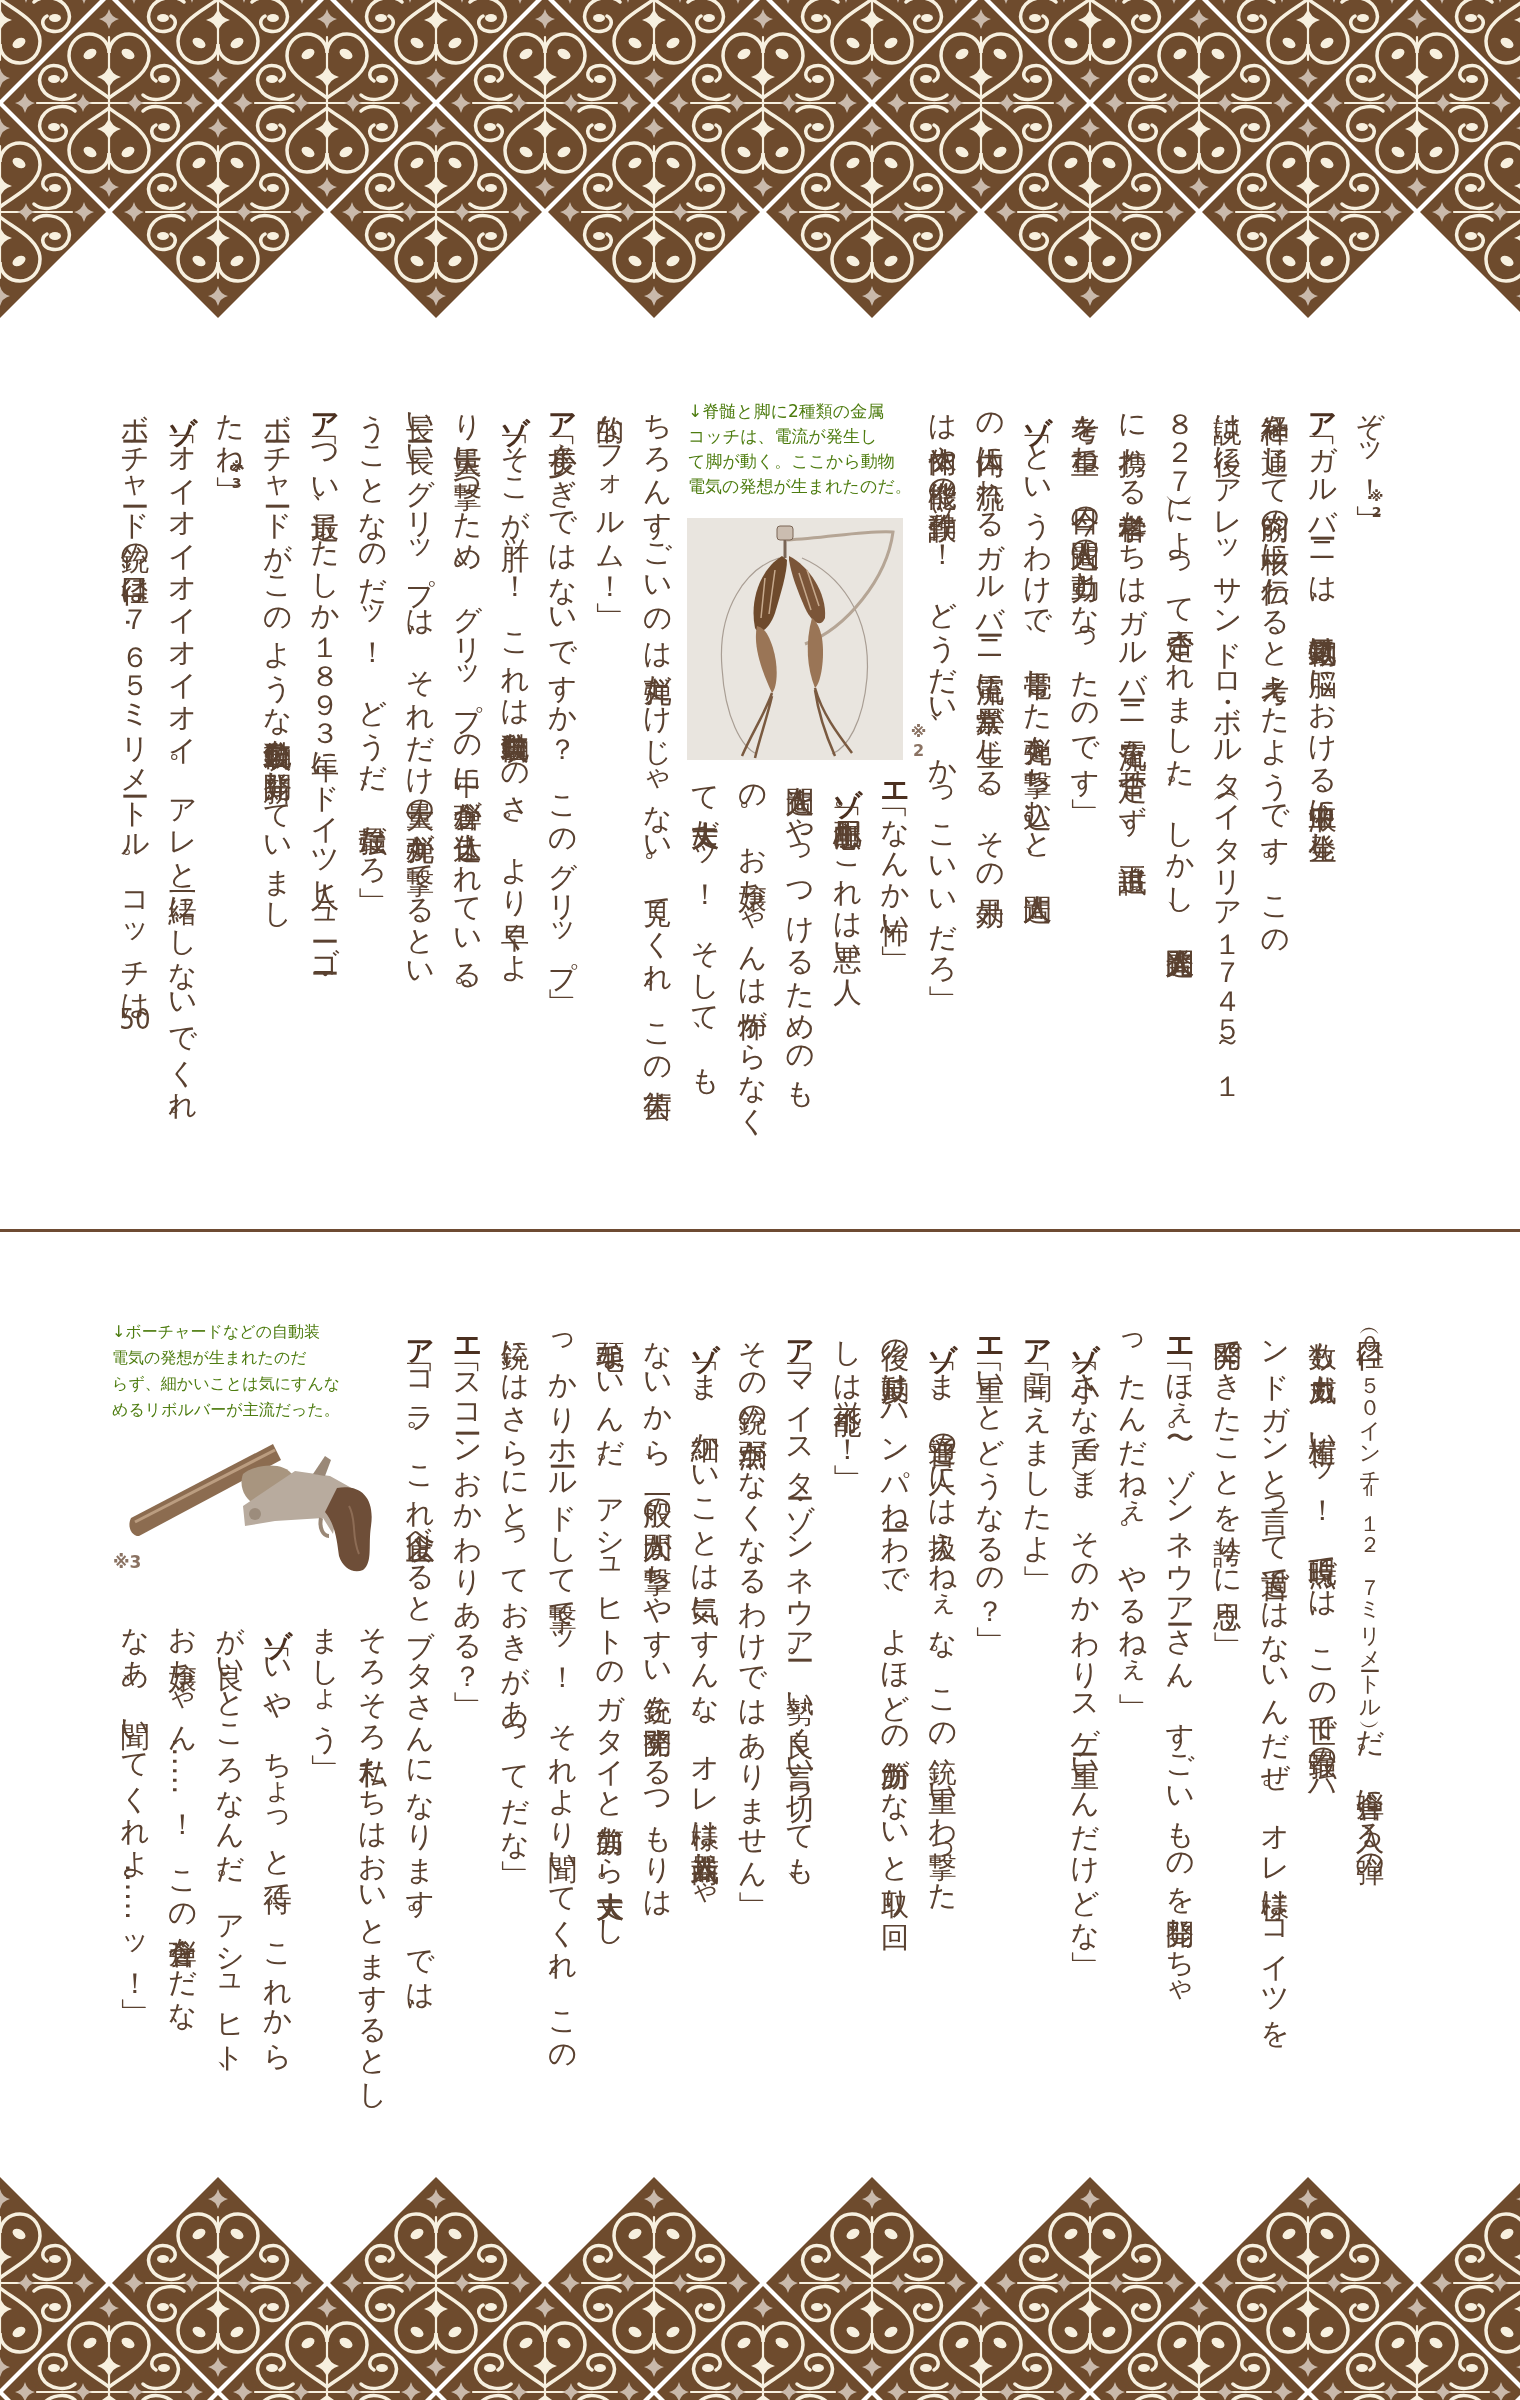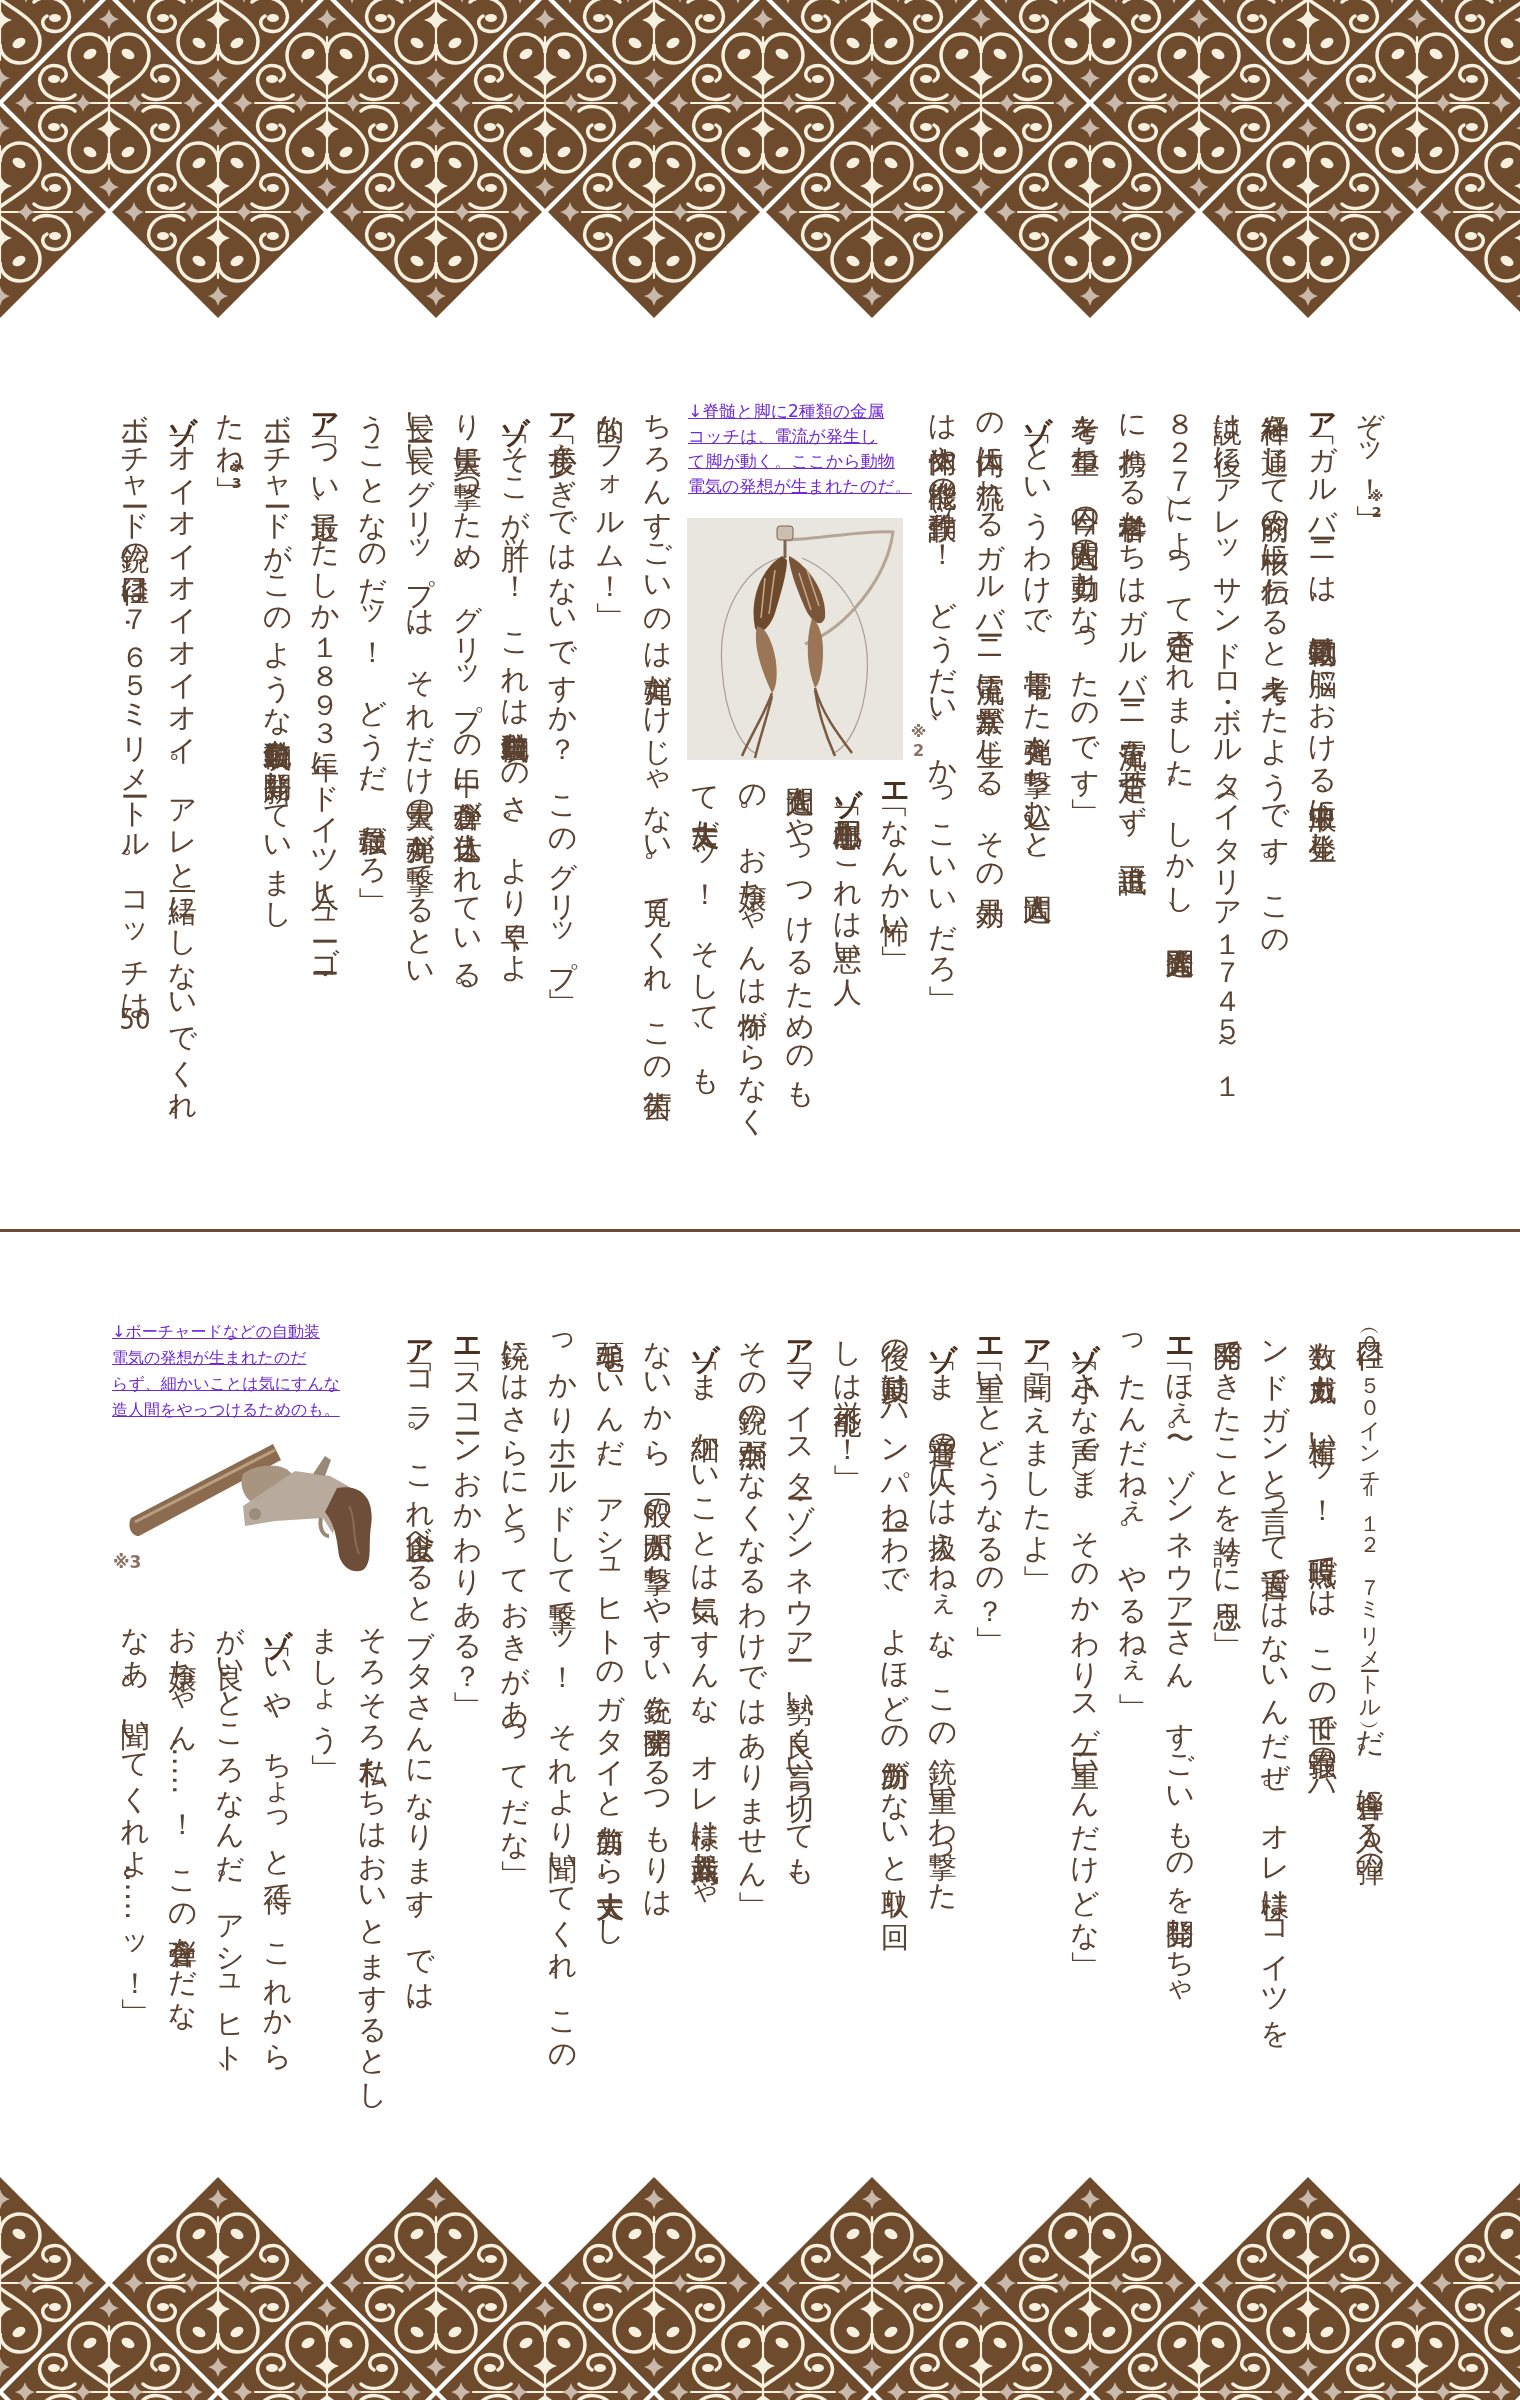--- a/index.html
+++ b/index.html
@@ -14,21 +14,21 @@
   .spk{font-weight:bold;color:#4b3020;}
   .note{font-size:14px;position:relative;left:7px;font-weight:bold;text-orientation:upright;}
   .small{font-size:21.4px;}
   .tcy{text-combine-upright:all;}
   .x0{left:1355.5px}.x1{left:1308px}.x2{left:1260.5px}.x3{left:1213px}.x4{left:1165.5px}
   .x5{left:1118px}.x6{left:1070.5px}.x7{left:1023px}.x8{left:975.5px}.x9{left:928px}
   .x10{left:880.5px}.x11{left:833px}.x12{left:785.5px}.x13{left:738px}.x14{left:690.5px}
   .x15{left:643px}.x16{left:595.5px}.x17{left:548px}.x18{left:500.5px}.x19{left:453px}
   .x20{left:405.5px}.x21{left:358px}.x22{left:310.5px}.x23{left:263px}.x24{left:215.5px}
   .x25{left:168px}.x26{left:120.5px}
-  .caption{position:absolute;color:#6d28d9;font-family:"DejaVu Sans",sans-serif;white-space:nowrap;text-decoration:underline;}
+  .caption{position:absolute;color:#4d7c0f;font-family:"DejaVu Sans",sans-serif;white-space:nowrap;}
   .cap-top{left:688px;top:399px;font-size:17px;line-height:25px;width:222px;}
   .cap-bot{left:112px;top:1319px;font-size:16px;line-height:26px;width:268px;}
   .fig-img-top{position:absolute;left:687px;top:518px;width:216px;height:242px;}
   .fig-img-bot{position:absolute;left:125px;top:1436px;width:250px;height:140px;}
   .fig-note-top{position:absolute;left:909px;top:722px;writing-mode:vertical-rl;text-orientation:upright;
        font-size:16px;line-height:18px;font-weight:bold;color:#8a7262;}
   .fig-note-bot{position:absolute;left:113px;top:1553px;font-size:17px;line-height:18px;color:#8a7262;font-weight:bold;}
 </style>
 </head>
 <body>
@@ -184,21 +184,21 @@
   <div class="col x23 short-bot"><span class="spk">ゾ</span><span>「いや、ちょっと待て。これから</span></div>
   <div class="col x24 short-bot"><span>が良いところなんだ。アシュヒト、</span></div>
   <div class="col x25 short-bot"><span>お嬢ちゃん……！　この弾倉をだな、</span></div>
   <div class="col x26 short-bot"><span>なあ、聞いてくれよ……ッ！」</span></div>
 </div>
 
 <div class="caption cap-bot">
   <div>↓ボーチャードなどの自動装</div>
   <div>電気の発想が生まれたのだ</div>
   <div>らず、細かいことは気にすんな</div>
-  <div>造人間をやっつけるためのも。</div>
+  <div>めるリボルバーが主流だった。</div>
 </div>
 <div class="fig-img-bot">
   <svg width="250" height="140" viewBox="0 0 250 140">
     <path d="M6,82 L148,8 L156,24 L14,100 C6,100 2,90 6,82Z" fill="#8c6c50"></path>
     <path d="M10,86 L150,14" stroke="#bb9d80" stroke-width="3"></path>
     <path d="M118,38 C130,28 160,25 168,40 C172,55 160,70 140,72 C125,70 112,55 118,38Z" fill="#a8957f"></path>
     <path d="M118,70 L170,35 L205,40 L232,55 L230,72 L212,76 L208,98 L198,82 L150,85 L120,90 Z" fill="#b8ab9e"></path>
     <circle cx="130" cy="78" r="6" fill="#9c8c7c"></circle>
     <path d="M188,38 L200,20 L206,24 L200,40Z" fill="#9a8877"></path>
     <path d="M196,82 C194,92 198,100 204,100" stroke="#9a8877" stroke-width="4" fill="none"></path>

